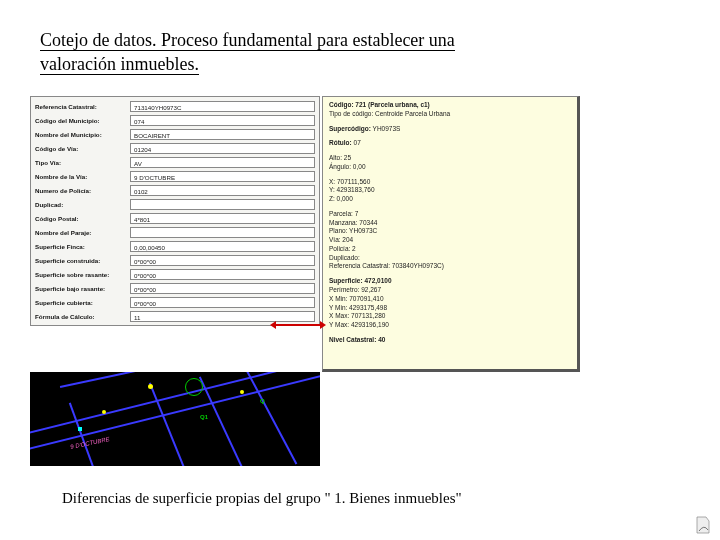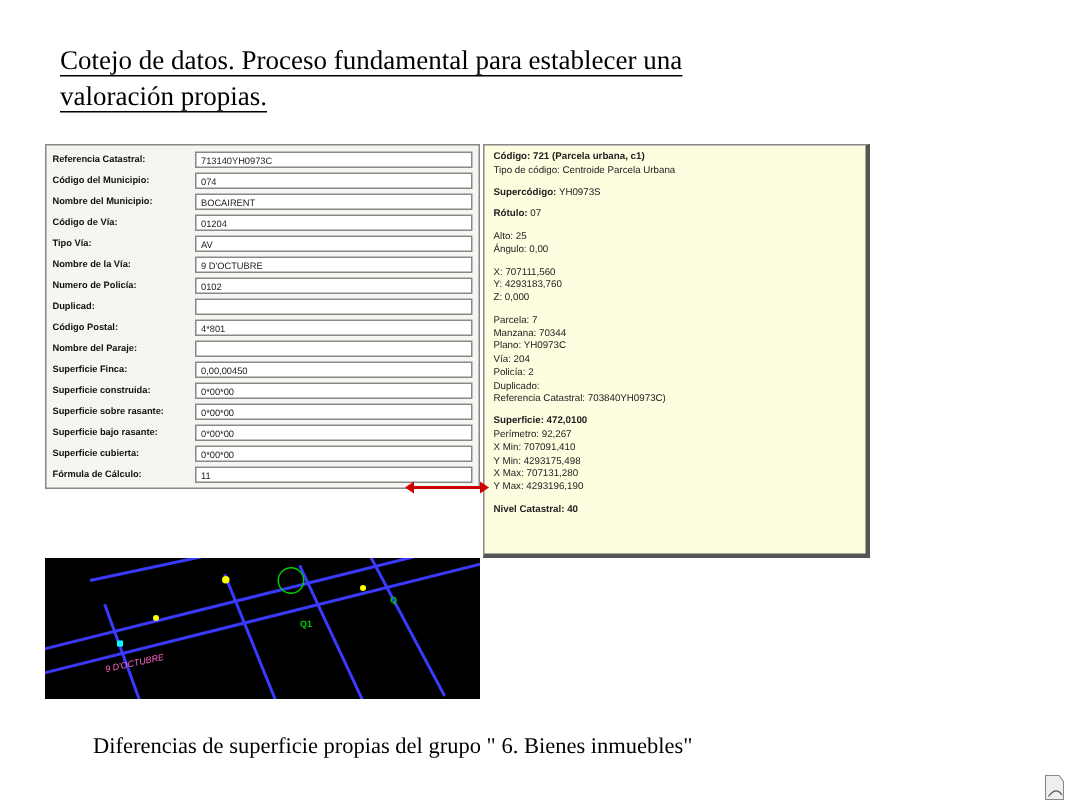--- a/index.html
+++ b/index.html
@@ -169,21 +169,21 @@
     right: 10px;
     width: 14px;
     height: 18px;
   }
 </style>
 </head>
 <body>
 
 <div class="title">
   <span class="underline">Cotejo de datos. Proceso fundamental para establecer una</span><br>
-  <span class="underline">valoración propias.</span>
+  <span class="underline">valoración inmuebles.</span>
 </div>
 
 <div class="content-area">
 
   <div class="form-panel">
     <div class="form-row">
         <div class="form-label">Referencia Catastral:</div>
         <div class="form-input">713140YH0973C</div>
       </div>
     <div class="form-row">
@@ -298,18 +298,18 @@
     <div class="map-yellow" style="top:18px;left:210px;width:4px;height:4px"></div>
     <div class="map-cyan" style="top:55px;left:48px"></div>
     <div class="map-circle" style="top:6px;left:155px"></div>
     <div class="map-green" style="top:42px;left:170px">Q1</div>
     <div class="map-green" style="top:26px;left:230px">Q</div>
     <div class="map-pink" style="top:68px;left:40px">9  D'OCTUBRE</div>
   </div>
 
 </div>
 
-<div class="caption">Diferencias de superficie propias del grupo " 6. Bienes inmuebles"</div>
+<div class="caption">Diferencias de superficie propias del grupo " 1. Bienes inmuebles"</div>
 
 <svg class="corner-icon" viewBox="0 0 14 18">
   <path d="M1 1 L10 1 L13 5 L13 17 L1 17 Z" fill="#eee" stroke="#888" stroke-width="0.7"></path>
   <path d="M3 15 Q8 8 12 14" fill="none" stroke="#555" stroke-width="0.8"></path>
 </svg>
 
 </body></html>

